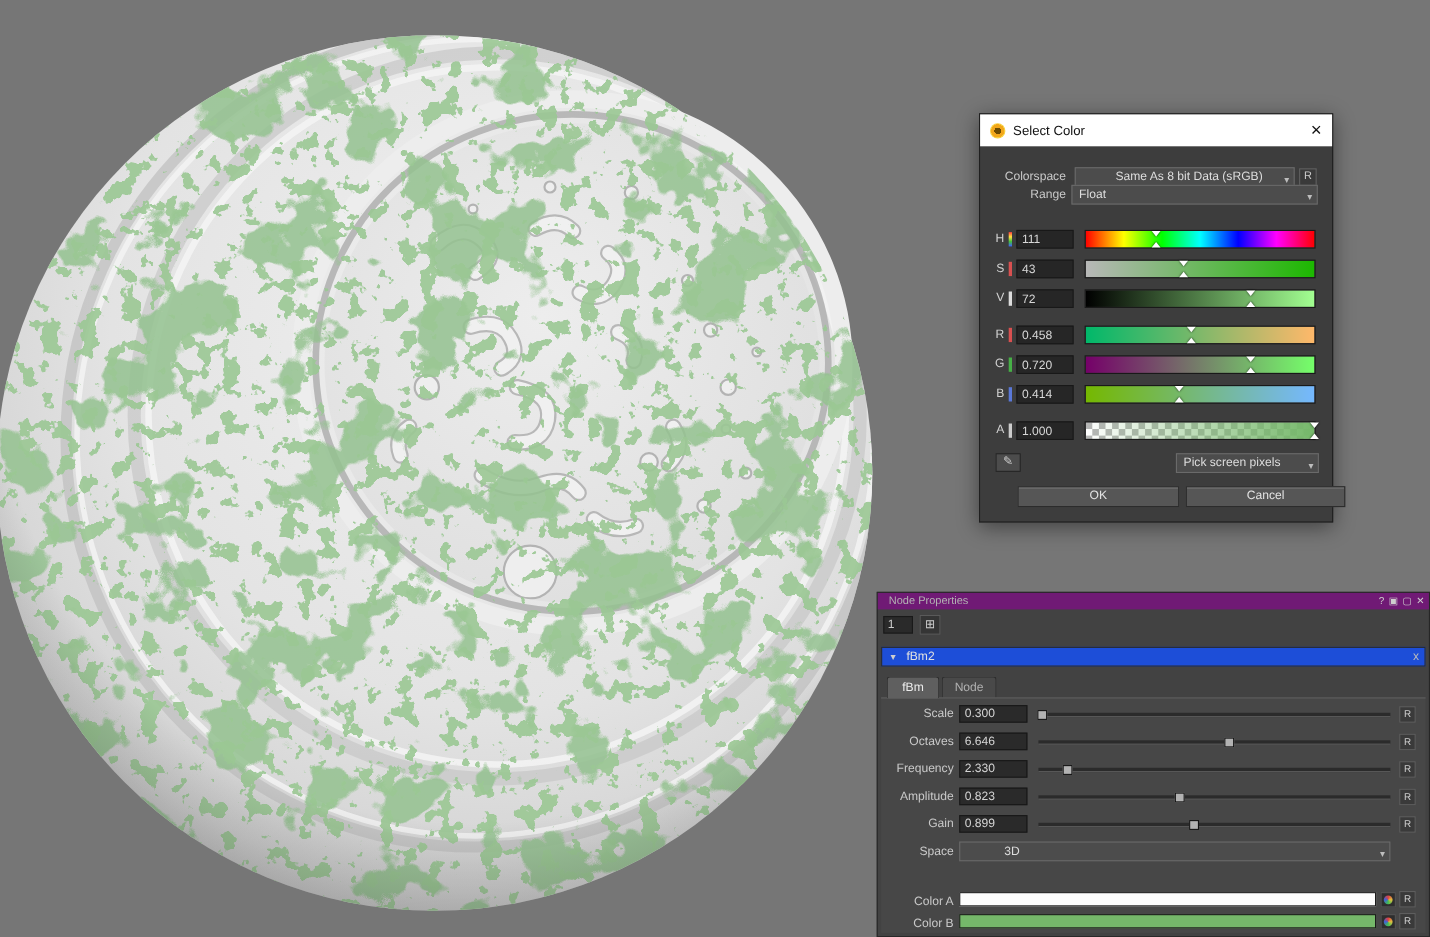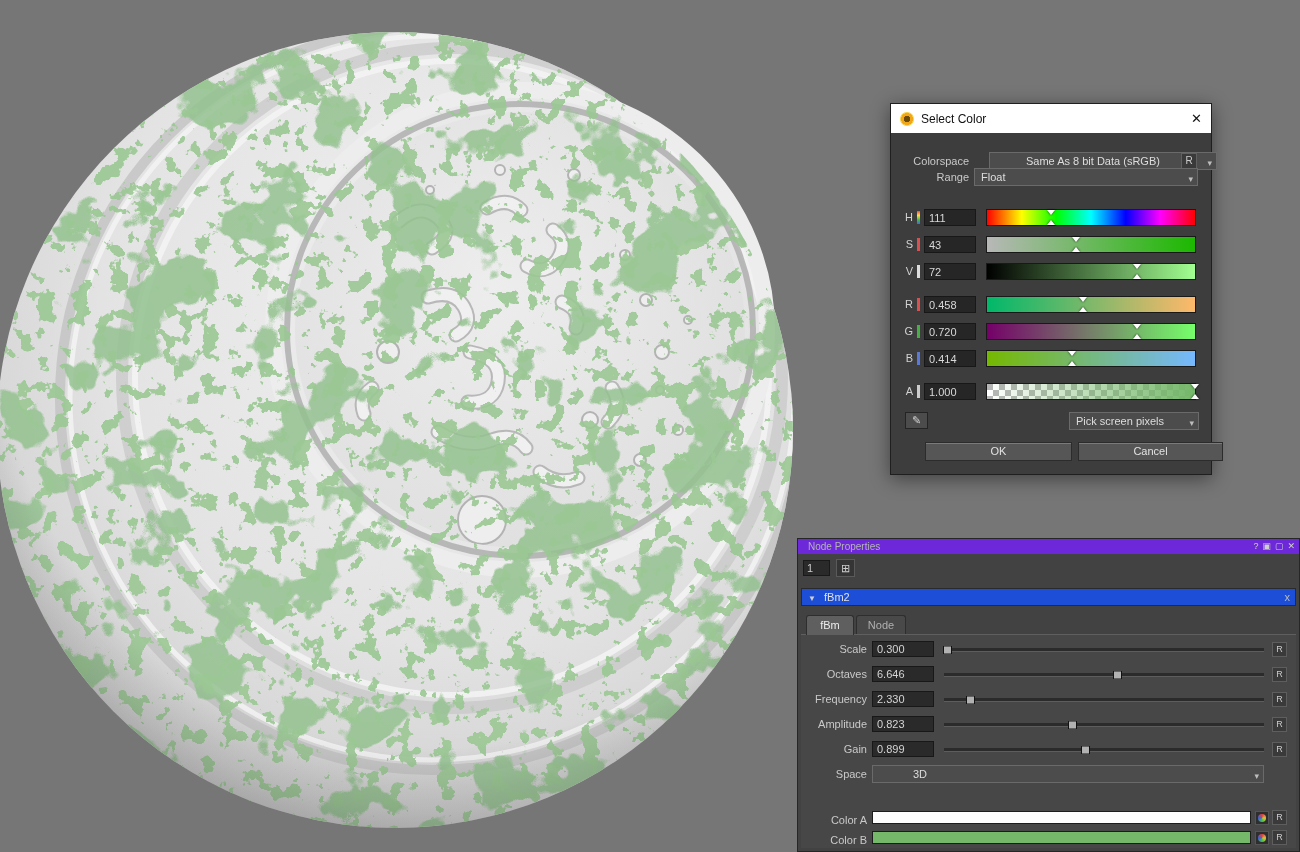--- a/index.html
+++ b/index.html
@@ -60,21 +60,21 @@
     box-shadow:inset 0 1px 0 #7a7a7a;color:#e2e2e2;text-align:center;line-height:17px;font-size:11px;margin-left:24px;
   }
 
   
   .np{
     position:absolute;left:797px;top:538px;width:503px;height:314px;
     background:#424242;border:1px solid #262626;box-sizing:border-box;
     font-size:11px;color:#c8c8c8;
   }
   .np-title{
-    position:absolute;left:0;top:0;right:0;height:15px;background:#6d28d9;
+    position:absolute;left:0;top:0;right:0;height:15px;background:#701a75;
     color:#b4b4b4;font-size:10px;line-height:15px;padding-left:10px;box-sizing:border-box;
   }
   .np-title-icons{position:absolute;right:4px;top:0;height:15px;display:flex;gap:4px;align-items:center;}
   .np-title-icons span{font-size:9px;color:#cfcfcf;line-height:15px;}
   .np-input{
     position:absolute;left:5px;top:21px;width:27px;height:16px;background:#2a2a2a;border:1px solid #191919;
     color:#cccccc;font-size:11px;padding:0 3px;box-sizing:border-box;font-family:"Liberation Sans",sans-serif;
   }
   .np-toolbtn{
     position:absolute;left:38px;top:20px;width:19px;height:18px;background:#353535;border:1px solid #5a5a5a;
@@ -219,21 +219,21 @@
 
 <div class="dlg">
   <div class="dlg-title">
     <span class="dlg-title-icon"></span>
     <span>Select Color</span>
     <span class="dlg-close">✕</span>
   </div>
 
   <div class="abs" style="left:0;top:48px;right:0;height:18px;">
     <span class="lbl">Colorspace</span>
-    <div class="dropdown" style="left:98px;width:228px;padding-left:36px;">
+    <div class="dropdown" style="left:86px;width:200px;padding-left:36px;">
       <span>Same As 8 bit Data (sRGB)</span>
       <span class="arrow">▾</span>
     </div>
     <span class="rbtn" style="left:290px;top:1px;">R</span>
   </div>
 
   <div class="abs" style="left:0;top:64px;right:0;height:18px;padding-left:34px;">
     <span class="lbl">Range</span>
     <div class="dropdown" style="left:83px;width:224px;">
       <span>Float</span>

